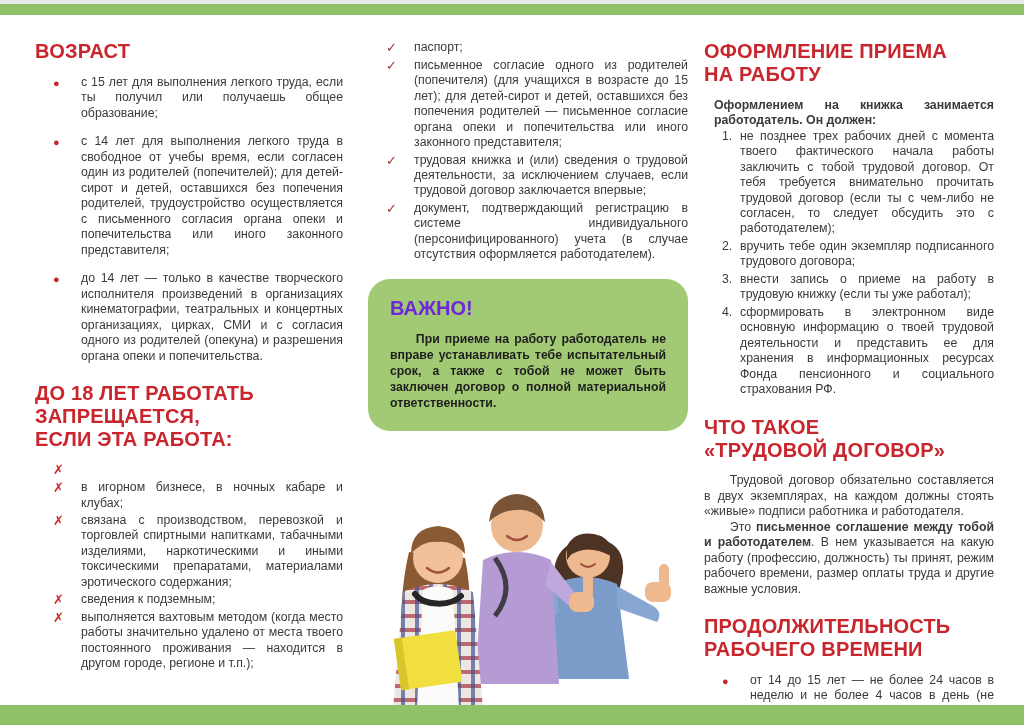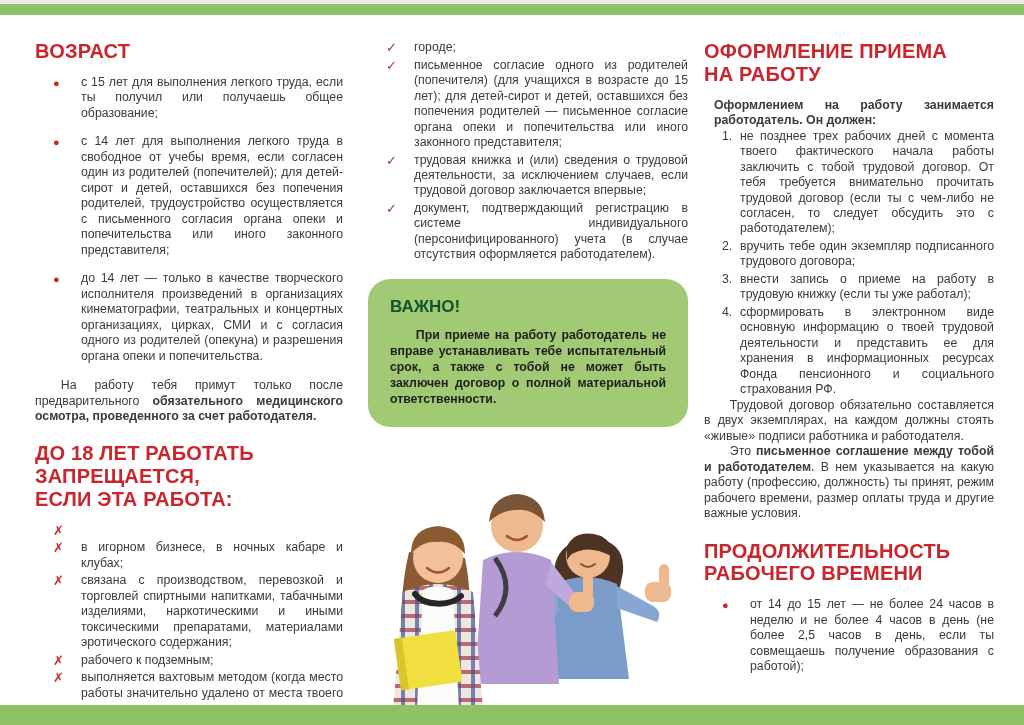--- a/index.html
+++ b/index.html
@@ -36,21 +36,21 @@
   .marker.num{color:#3a3a3a;width:18px;font-weight:400;}
   .li .txt{flex:1;}
   .age-rules .li + .li{margin-top:13px;}
   .tight .li + .li{margin-top:2px;}
   .steps{padding-left:10px;}
 
   .important-box{
     margin-top:16px;background:#a2ca74;border-radius:22px;
     padding:17px 22px 19px 22px;color:#1e1e1e;text-align:justify;
   }
-  .important-box .title{font-weight:700;font-size:17px;color:#14532d;margin-bottom:11px;text-align:left;}
+  .important-box .title{font-weight:700;font-size:20px;color:#6d28d9;margin-bottom:11px;text-align:left;}
   .important-box .body{font-weight:700;line-height:1.3;}
 
   .photo{position:absolute;left:345px;bottom:20px;width:350px;height:235px;z-index:1;}
 </style>
 </head>
 <body>
 
 <div class="page">
   <div class="bar bar-top"></div>
 
@@ -66,21 +66,20 @@
         <li class="li">
           <span class="marker dot">●</span>
           <span class="txt">с 14 лет для выполнения легкого труда в свободное от учебы время, если согласен один из родителей (попечителей); для детей-сирот и детей, оставшихся без попечения родителей, трудоустройство осуществляется с письменного согласия органа опеки и попечительства или иного законного представителя;</span>
         </li>
 
         <li class="li">
           <span class="marker dot">●</span>
           <span class="txt">до 14 лет — только в качестве творческого исполнителя произведений в организациях кинематографии, театральных и концертных организациях, цирках, СМИ и с согласия одного из родителей (опекуна) и разрешения органа опеки и попечительства.</span>
         </li>
       </ul>
-    <p class="indent mt14"><span>На работу тебя примут только после предварительного </span><span class="b">обязательного медицинского осмотра, проведенного за счет работодателя.</span></p>
     <div class="h h2">ДО 18 ЛЕТ РАБОТАТЬ
 ЗАПРЕЩАЕТСЯ,
 ЕСЛИ ЭТА РАБОТА:</div>
     <ul class="plain tight">
 
         <li class="li">
           <span class="marker cross">✗</span>
         </li>
 
         <li class="li">
@@ -88,37 +87,37 @@
           <span class="txt">в игорном бизнесе, в ночных кабаре и клубах;</span>
         </li>
 
         <li class="li">
           <span class="marker cross">✗</span>
           <span class="txt">связана с производством, перевозкой и торговлей спиртными напитками, табачными изделиями, наркотическими и иными токсическими препаратами, материалами эротического содержания;</span>
         </li>
 
         <li class="li">
           <span class="marker cross">✗</span>
-          <span class="txt">рабочего к подземным;</span>
+          <span class="txt">сведения к подземным;</span>
         </li>
 
         <li class="li">
           <span class="marker cross">✗</span>
           <span class="txt">выполняется вахтовым методом (когда место работы значительно удалено от места твоего постоянного проживания — находится в другом городе, регионе и т.п.);</span>
         </li>
 
       </ul>
   </div>
 
   <div class="col col-docs">
     <ul class="plain tight">
 
         <li class="li">
           <span class="marker check">✓</span>
-          <span class="txt">городе;</span>
+          <span class="txt">паспорт;</span>
         </li>
 
         <li class="li">
           <span class="marker check">✓</span>
           <span class="txt">письменное согласие одного из родителей (попечителя) (для учащихся в возрасте до 15 лет); для детей-сирот и детей, оставшихся без попечения родителей — письменное согласие органа опеки и попечительства или иного законного представителя;</span>
         </li>
 
         <li class="li">
           <span class="marker check">✓</span>
           <span class="txt">трудовая книжка и (или) сведения о трудовой деятельности, за исключением случаев, если трудовой договор заключается впервые;</span>
@@ -131,21 +130,21 @@
       </ul>
     <div class="important-box">
       <div class="title">ВАЖНО!</div>
       <div class="body indent">При приеме на работу работодатель не вправе устанавливать тебе испытательный срок, а также с тобой не может быть заключен договор о полной материальной ответственности.</div>
     </div>
   </div>
 
   <div class="col col-hire">
     <div class="h">ОФОРМЛЕНИЕ ПРИЕМА
 НА РАБОТУ</div>
-    <p class="b" style="padding-left:10px;">Оформлением на работу занимается работодатель. Он должен:</p>
+    <p class="b" style="padding-left:10px;">Оформлением на книжка занимается работодатель. Он должен:</p>
     <ul class="plain tight steps">
 
         <li class="li">
           <span class="marker num">1.</span>
           <span class="txt">не позднее трех рабочих дней с момента твоего фактического начала работы заключить с тобой трудовой договор. От тебя требуется внимательно прочитать трудовой договор (если ты с чем-либо не согласен, то следует обсудить это с работодателем);</span>
         </li>
 
         <li class="li">
           <span class="marker num">2.</span>
           <span class="txt">вручить тебе один экземпляр подписанного трудового договора;</span>
@@ -154,20 +153,22 @@
         <li class="li">
           <span class="marker num">3.</span>
           <span class="txt">внести запись о приеме на работу в трудовую книжку (если ты уже работал);</span>
         </li>
 
         <li class="li">
           <span class="marker num">4.</span>
           <span class="txt">сформировать в электронном виде основную информацию о твоей трудовой деятельности и представить ее для хранения в информационных ресурсах Фонда пенсионного и социального страхования РФ.</span>
         </li>
       </ul>
+    <div class="h h2">ЧТО ТАКОЕ
+«ТРУДОВОЙ ДОГОВОР»</div>
     <p class="indent">Трудовой договор обязательно составляется в двух экземплярах, на каждом должны стоять «живые» подписи работника и работодателя.</p>
     <p class="indent"><span>Это </span><span class="b">письменное соглашение между тобой и работодателем</span><span>. В нем указывается на какую работу (профессию, должность) ты принят, режим рабочего времени, размер оплаты труда и другие важные условия.</span></p>
     <div class="h h2">ПРОДОЛЖИТЕЛЬНОСТЬ
 РАБОЧЕГО ВРЕМЕНИ</div>
     <ul class="plain hours">
 
         <li class="li">
           <span class="marker dot">●</span>
           <span class="txt">от 14 до 15 лет — не более 24 часов в неделю и не более 4 часов в день (не более 2,5 часов в день, если ты совмещаешь получение образования с работой);</span>
         </li>

